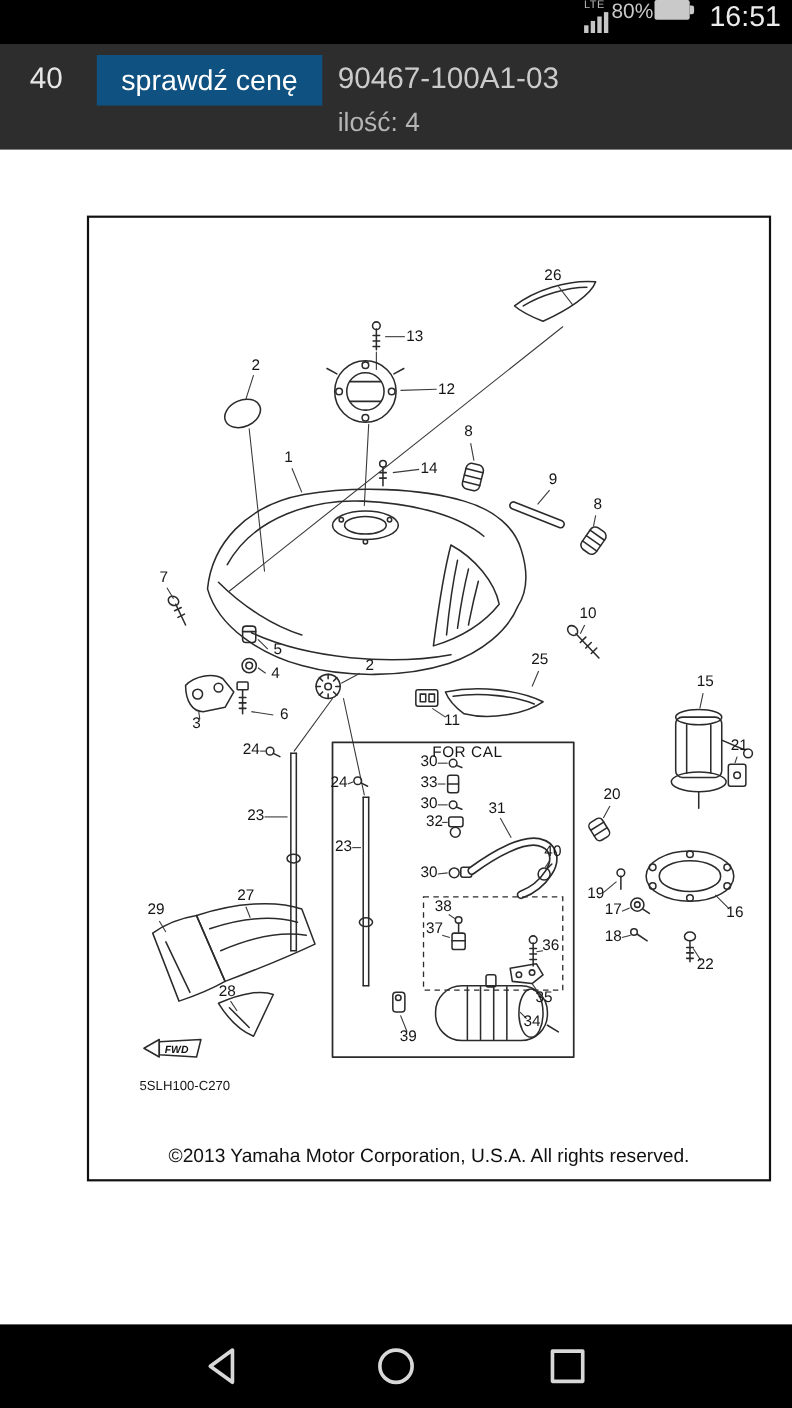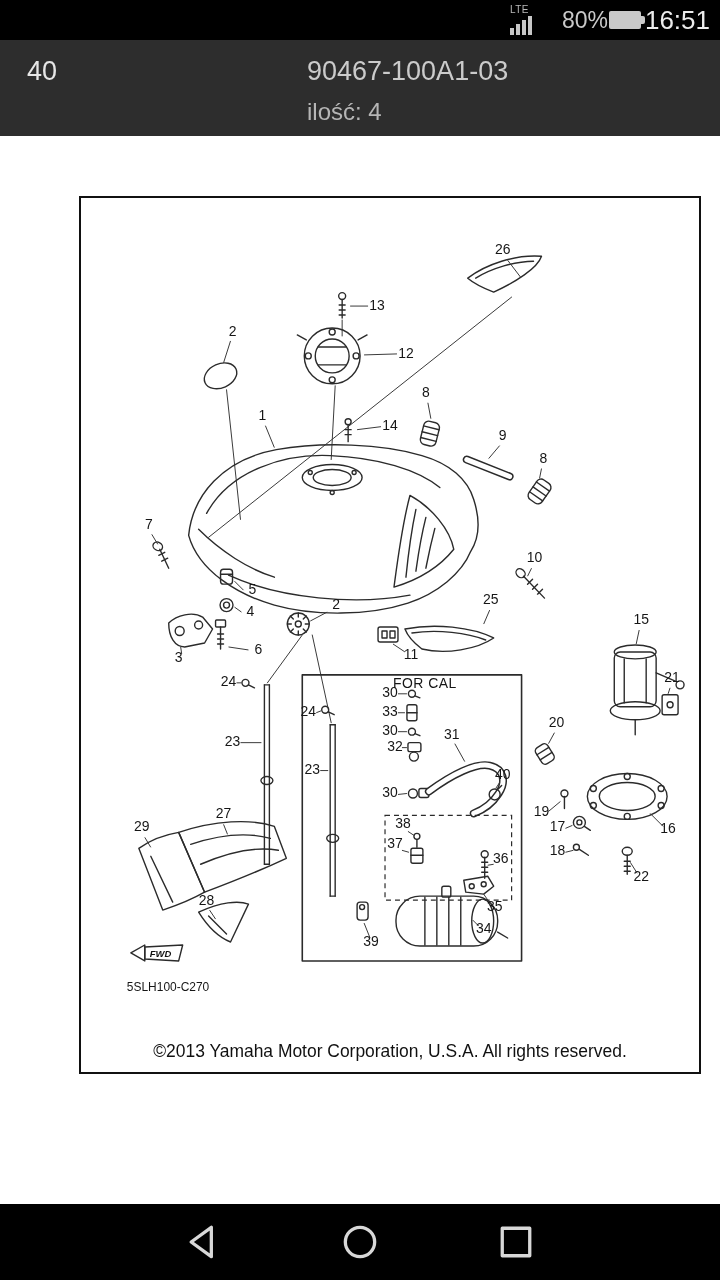--- a/index.html
+++ b/index.html
@@ -2,29 +2,29 @@
 <html><head>
 <meta charset="utf-8">
 <style>
   * { margin:0; padding:0; box-sizing:border-box; }
   html,body { width:720px; height:1280px; }
   body { font-family:"Liberation Sans", sans-serif; background:#fff; overflow:hidden; }
   .screen { position:relative; width:720px; height:1280px; background:#fff; overflow:hidden; }
 
   
   .status-bar { position:absolute; top:0; left:0; width:720px; height:40px; background:#000;
-    display:flex; align-items:center; justify-content:flex-end; gap:1px; padding-right:10px; }
+    display:flex; align-items:flex-start; justify-content:flex-end; gap:1px; padding-right:10px; }
   .signal { display:flex; flex-direction:column; align-items:flex-start; margin-right:2px; }
   .signal .lte { font-size:10px; line-height:10px; color:#b9b9b9; letter-spacing:0.5px; }
   .signal .bars { display:flex; align-items:flex-end; gap:2px; margin-top:1px; }
   .signal .bars i { display:block; width:4px; background:#c7c7c7; }
-  .pct { font-size:23px; color:#c9c9c9;margin-left:27px; }
+  .pct { font-size:19px; color:#c9c9c9; }
   .battery { position:relative; width:32px; height:18px; background:#c9c9c9; border-radius:2px; margin-right:3px; }
   .battery::after { content:""; position:absolute; right:-4px; top:5px; width:4px; height:8px; background:#c9c9c9; border-radius:0 2px 2px 0; }
-  .clock { font-size:26px; color:#ececec; }
+  .clock { font-size:26px; color:#ececec;margin-left:14px; }
 
   
   .header { position:absolute; top:40px; left:0; width:720px; height:96px; background:#2d2d2d; }
   .item-no { position:absolute; left:27px; top:16px; font-size:27px; color:#e6e6e6; }
   .price-btn { position:absolute; left:88px; top:10px; width:205px; height:46px; background:#0f5180;
     color:#fff; border:0; font-size:26px; font-family:inherit; cursor:pointer; }
   .part-no { position:absolute; left:307px; top:16px; font-size:27px; color:#cbcbcb; }
   .qty { position:absolute; left:307px; top:58px; font-size:24px; color:#b5b5b5; }
 
   
@@ -60,20 +60,21 @@
           <i style="height:19px"></i>
       </span>
     </div>
     <span class="pct">80%</span>
     <span class="battery"></span>
     <span class="clock">16:51</span>
   </div>
 
   <div class="header">
     <span class="item-no">40</span>
+    <button class="price-btn">sprawdź cenę</button>
     <span class="part-no">90467-100A1-03</span>
     <span class="qty">ilość: 4</span>
   </div>
 
   <div class="diagram-frame">
     <svg id="diagram-svg" viewBox="0 0 620 876" xmlns="http://www.w3.org/2000/svg">
 
       <g class="s thin">
         <line x1="432" y1="99" x2="128" y2="340"></line>
         <line x1="255" y1="188" x2="251" y2="262"></line>

